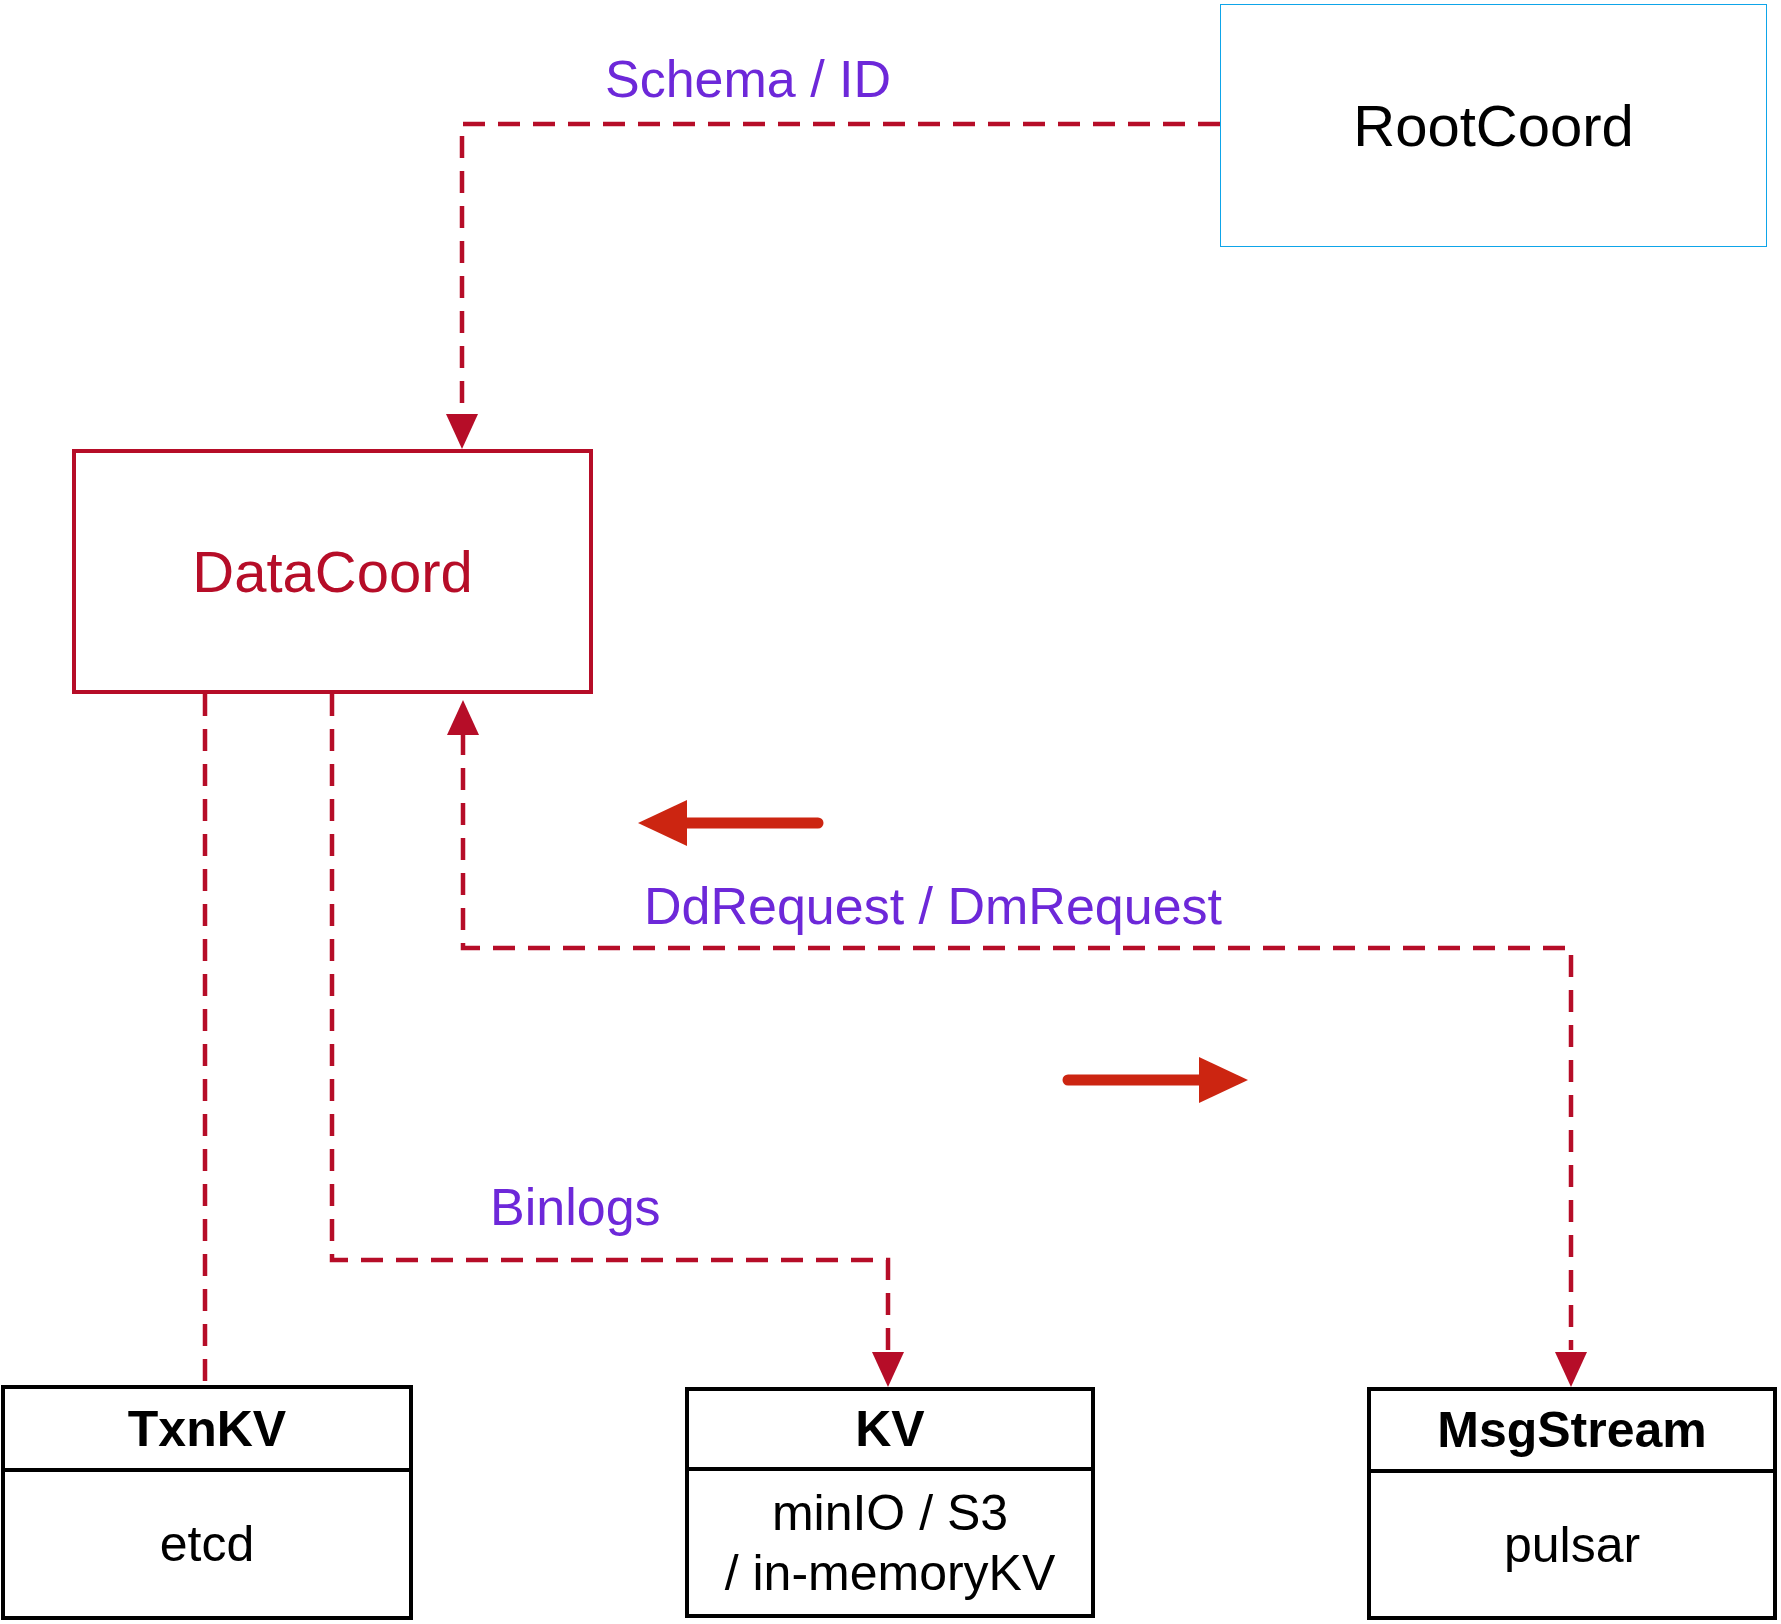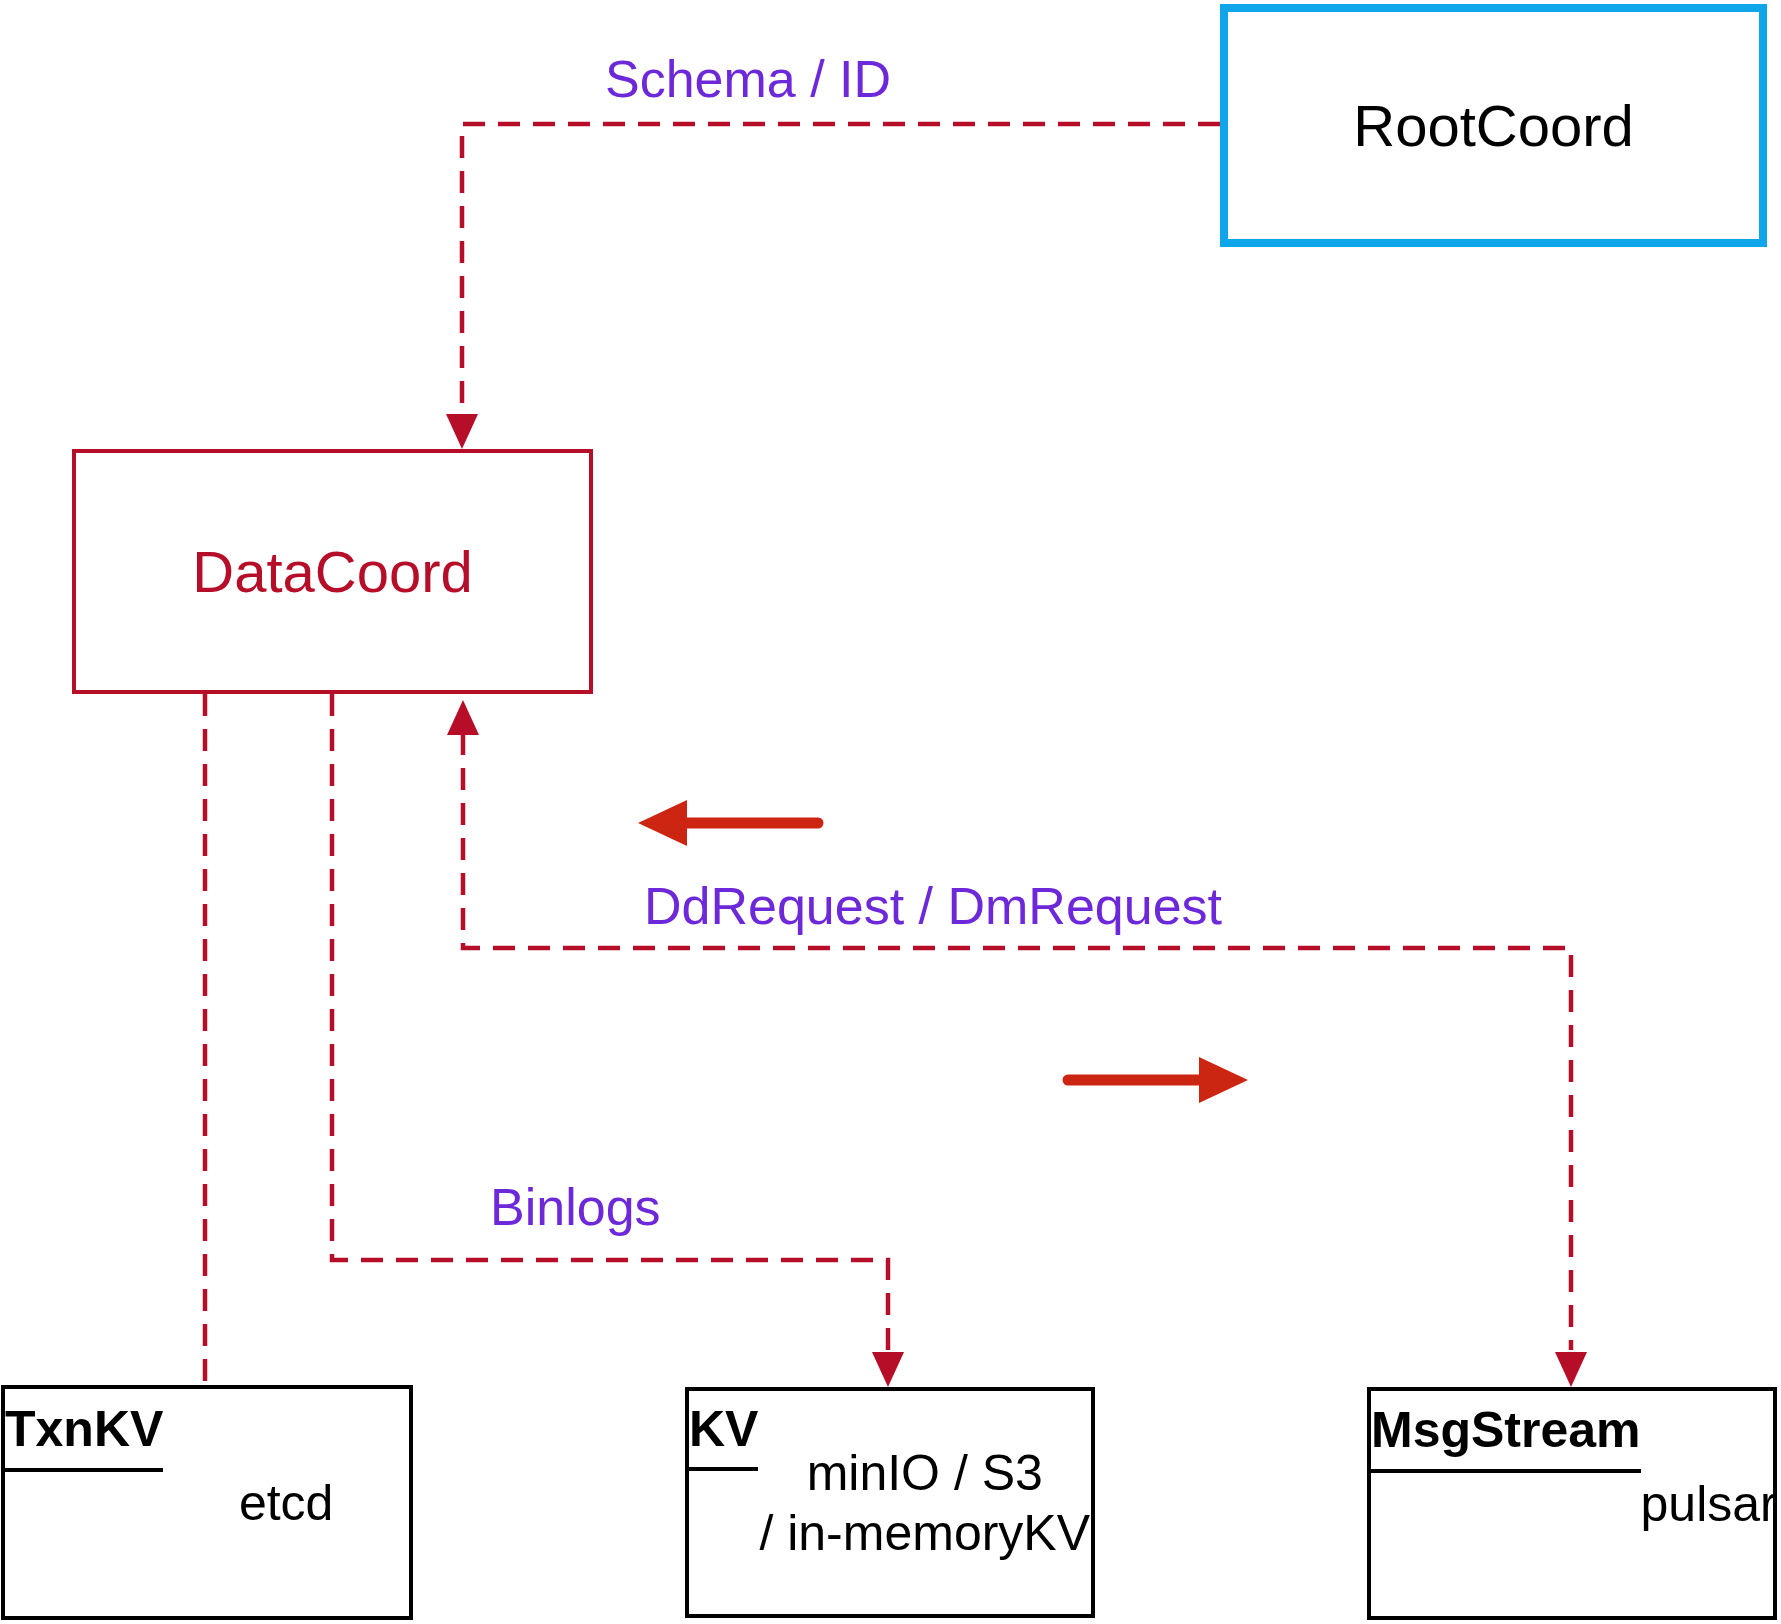--- a/index.html
+++ b/index.html
@@ -23,35 +23,36 @@
     height: 1624px;
   }
   .box {
     position: absolute;
     box-sizing: border-box;
     background: #ffffff;
     display: flex;
     align-items: center;
     justify-content: center;
   }
-  .box.black { border: 8px solid #0ea5e9; }
+  .box.black { border: 1px solid #0ea5e9; }
   .box.red   { border: 4px solid #b60d28; }
   .title-label {
     font-size: 58px;
     color: #000000;
     white-space: nowrap;
   }
   .red .title-label, .red-title { color: #b60d28; }
   
   .tablebox {
     position: absolute;
     box-sizing: border-box;
     background: #ffffff;
     border: 4px solid #000000;
     display: flex;
+    flex-direction: column;
   }
   .tablebox .hdr {
     box-sizing: border-box;
     border-bottom: 4px solid #000000;
     display: flex;
     align-items: center;
     justify-content: center;
     font-weight: bold;
     font-size: 50px;
     color: #000000;

